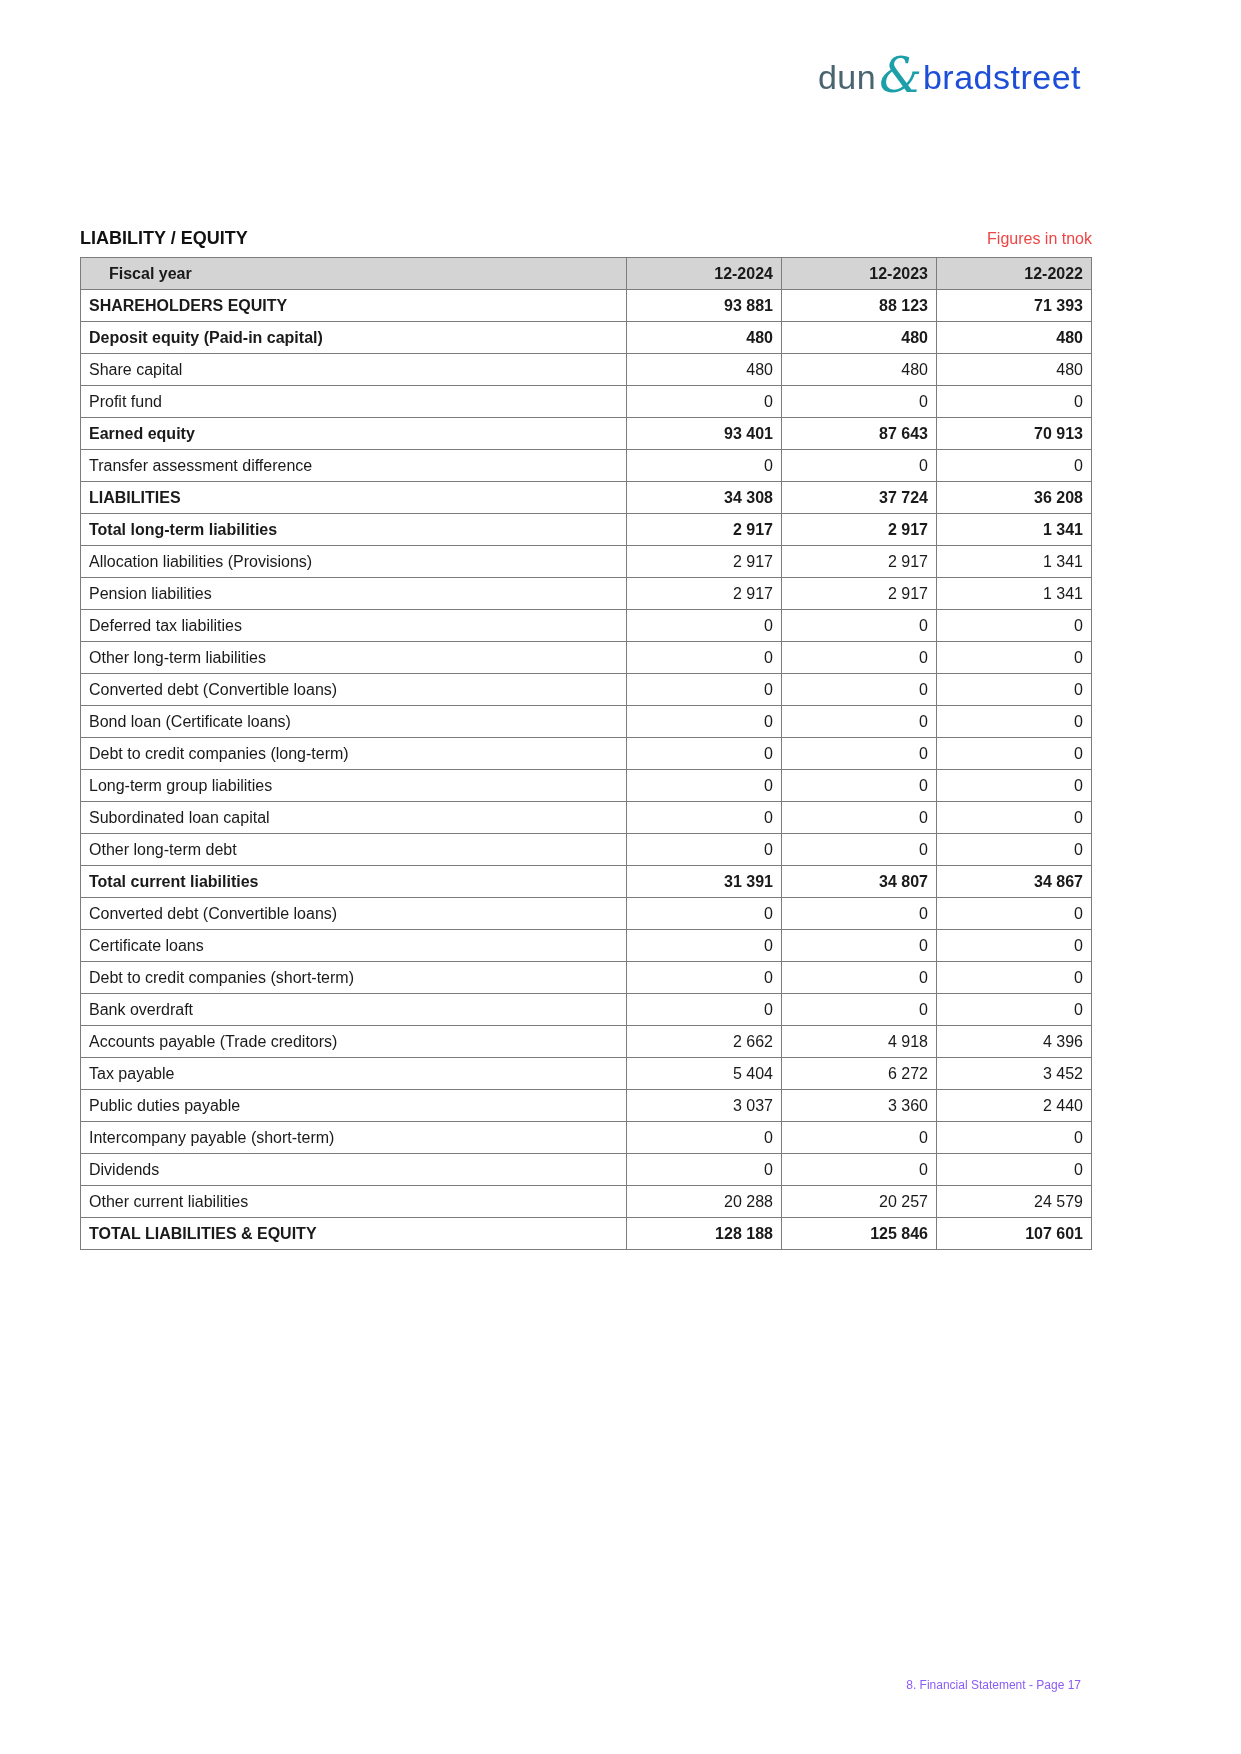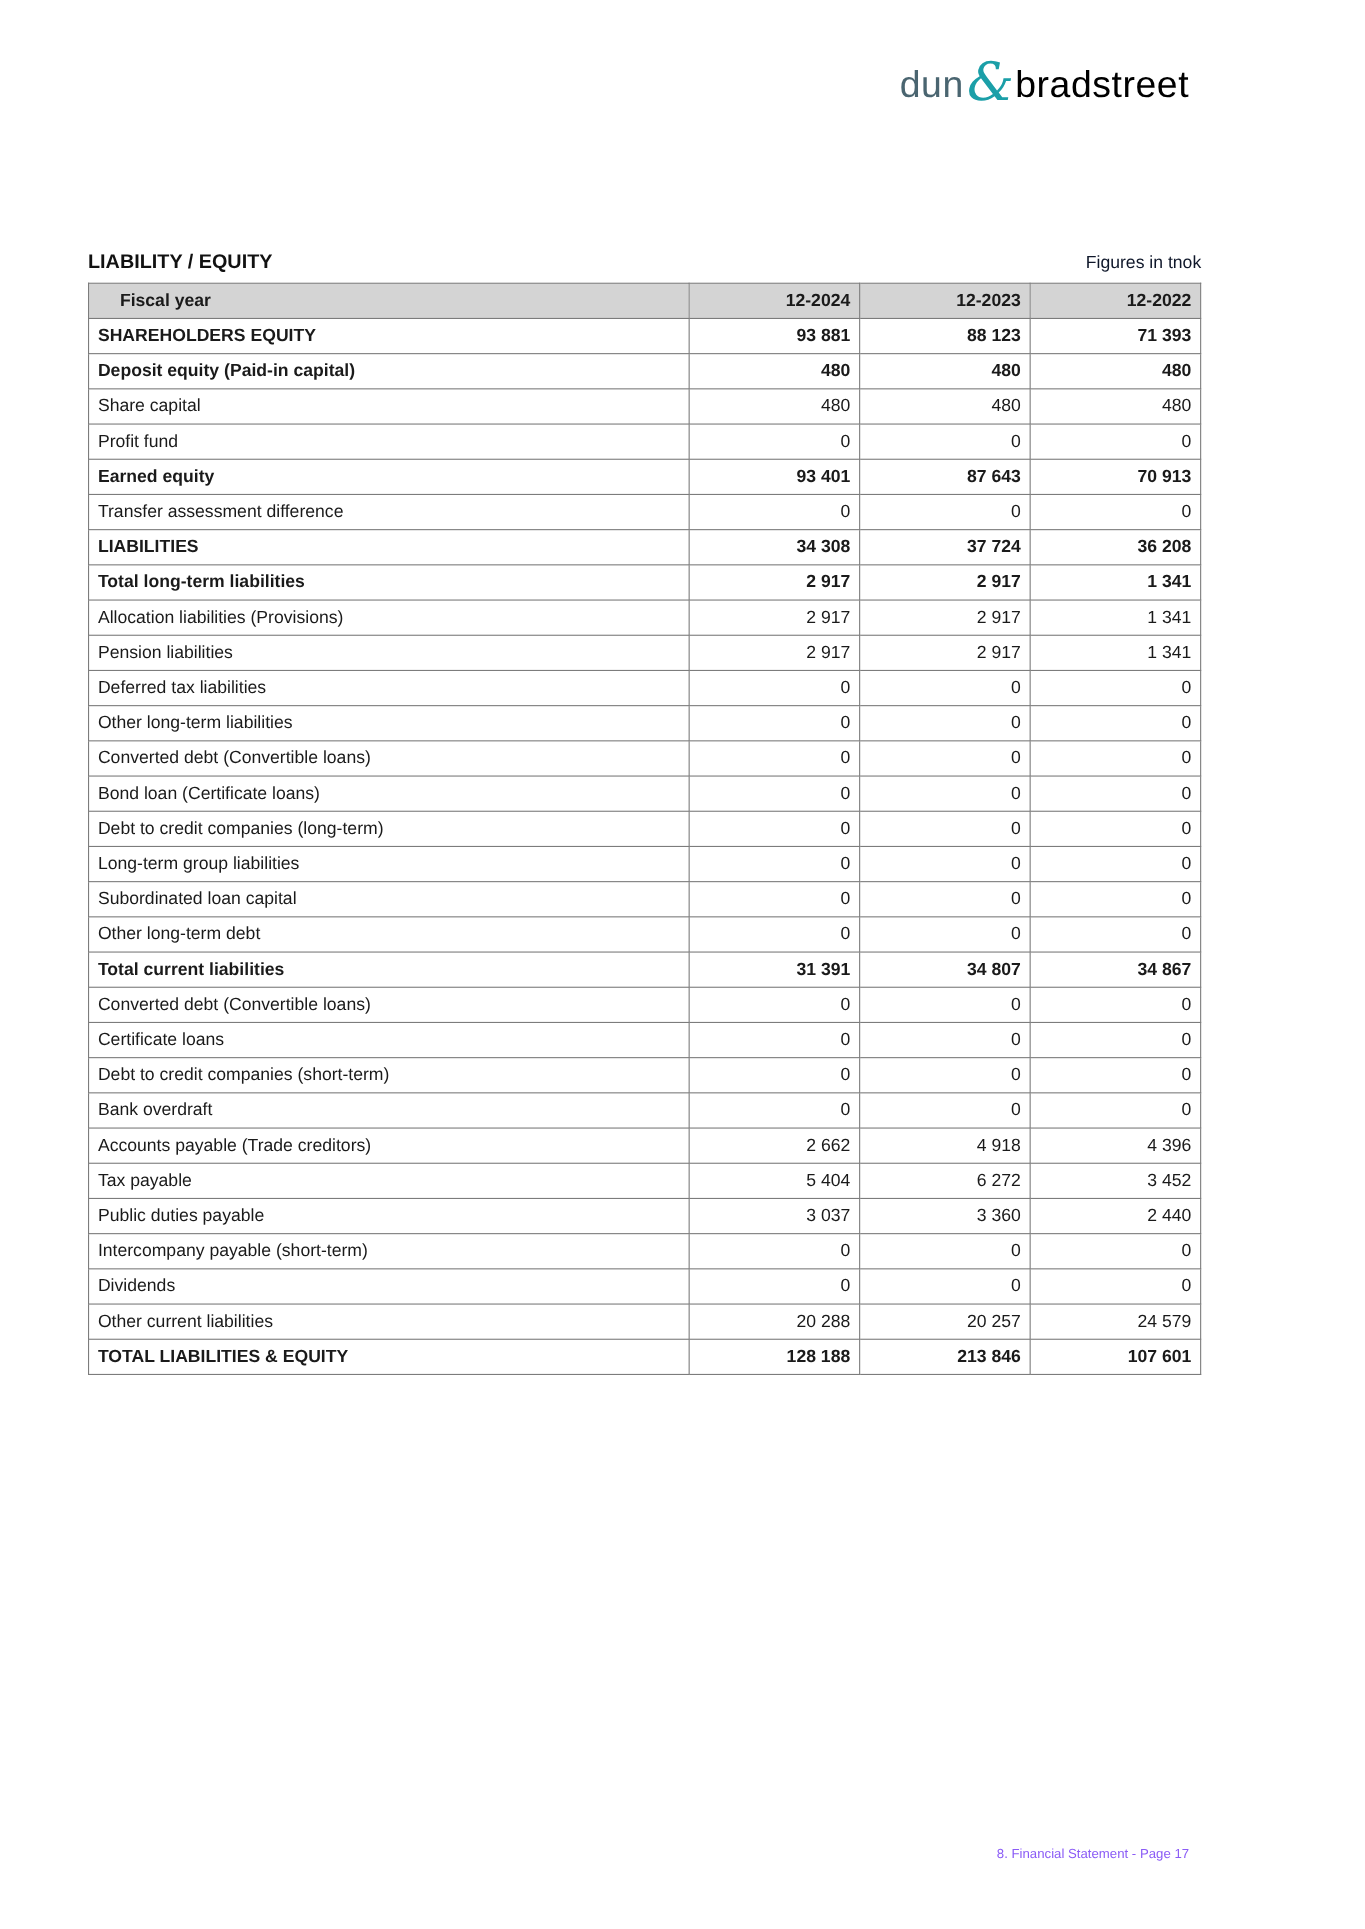--- a/index.html
+++ b/index.html
@@ -37,21 +37,21 @@
     font-size: 48px;
     line-height: 0;
     color: #1b9fa8;
     margin: 0 1px 0 3px;
     position: relative;
     top: 3px;
   }
   .logo .bradstreet {
     font-size: 34px;
     font-weight: 500;
-    color: #000000;
+    color: #1d4ed8;
     letter-spacing: 0.5px;
   }
   
   .content {
     position: absolute;
     left: 80px;
     top: 228px;
     width: 1012px;
   }
   .title-row {
@@ -60,21 +60,21 @@
     align-items: baseline;
     margin-bottom: 8px;
   }
   .title-row .title {
     font-size: 18px;
     font-weight: bold;
     color: #111;
   }
   .title-row .note {
     font-size: 16px;
-    color: #0f172a;
+    color: #ef4444;
   }
   
   table.fin {
     width: 100%;
     border-collapse: collapse;
     table-layout: fixed;
   }
   table.fin th, table.fin td {
     border: 1px solid #7c7c7c;
     font-size: 16px;
@@ -307,21 +307,21 @@
           </tr>
           <tr>
             <td class="label">Other current liabilities</td>
             <td class="num">20 288</td>
             <td class="num">20 257</td>
             <td class="num">24 579</td>
           </tr>
           <tr class="bold">
             <td class="label">TOTAL LIABILITIES &amp; EQUITY</td>
             <td class="num">128 188</td>
-            <td class="num">213 846</td>
+            <td class="num">125 846</td>
             <td class="num">107 601</td>
           </tr>
         </tbody>
     </table>
 
   </div>
 
   <div class="footer">8. Financial Statement - Page 17</div>
 
 </div>

